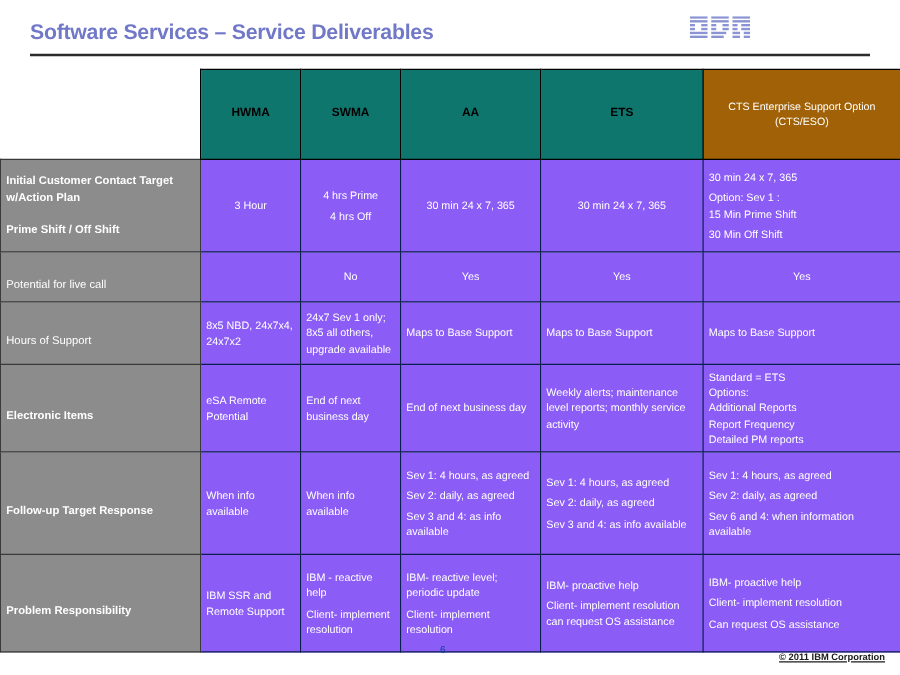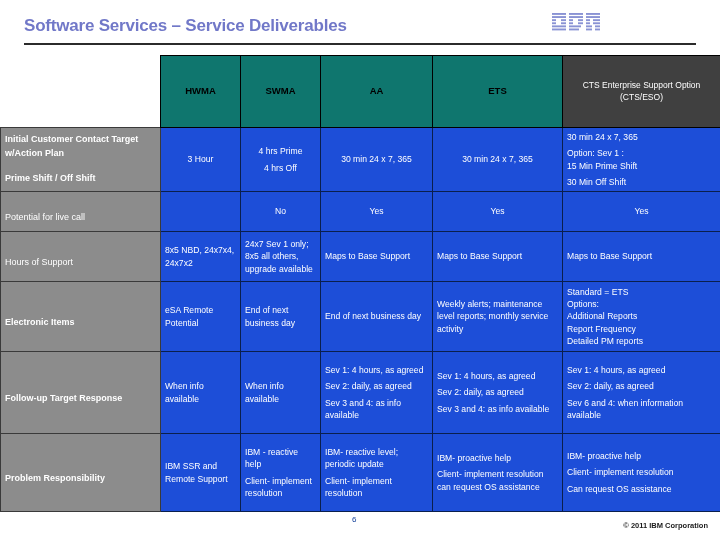--- a/index.html
+++ b/index.html
@@ -75,21 +75,21 @@
     background: #0f766e;
     color: #000000;
     font-size: 9.5px;
     font-weight: bold;
     text-align: center;
     border: 1.6px solid #000000;
     height: 72px;
     line-height: 1.35;
   }
   .col-header.highlight {
-    background: #404040;
+    background: #a16207;
     color: #ffffff;
     font-weight: normal;
     font-size: 8.5px;
   }
 
   
   .row-label {
     background: #8c8c8c;
     color: #ffffff;
     font-size: 9px;
@@ -104,21 +104,21 @@
     text-align: left;
     padding-left: 7px;
   }
   .row-label p {
     margin: 0 0 3px 0;
   }
   .row-label p:last-child { margin-bottom: 0; margin-top: 12px; }
 
   
   .data-cell {
-    background: #1d4ed8;
+    background: #8b5cf6;
     color: #ffffff;
     font-size: 8.6px;
     border: 1.2px solid #0a1f4d;
     line-height: 1.4;
     text-align: left;
   }
   .data-cell.center {
     text-align: center;
   }
   .data-cell p {
@@ -136,20 +136,21 @@
     color: #123f99;
   }
   #copyright {
     position: absolute;
     right: 12px;
     top: 521px;
     font-size: 7.5px;
     font-weight: bold;
     color: #1b1b1b;
     white-space: nowrap;
+    text-decoration: underline;
   }
 </style>
 </head>
 <body>
 
 <div id="slide-header">
   <div id="slide-title">Software Services – Service Deliverables</div>
   <div id="header-rule"></div>
   <div id="ibm-logo">
     <svg width="48" height="20" viewBox="0 0 48 20" aria-hidden="true">
@@ -198,21 +199,21 @@
     <tr>
       <th class="corner-cell"></th>
       <th class="col-header">HWMA</th>
       <th class="col-header">SWMA</th>
       <th class="col-header">AA</th>
       <th class="col-header">ETS</th>
       <th class="col-header highlight">CTS Enterprise Support Option (CTS/ESO)</th>
     </tr>
   </thead>
   <tbody id="table-body">
-      <tr style="height: 64px;">
+      <tr style="height: 74px;">
         <td class="row-label left-align">
           <p>Initial Customer Contact Target w/Action Plan</p>
           <p>Prime Shift / Off Shift</p>
         </td>
         <td class="data-cell center">
           <p>3 Hour</p>
         </td>
         <td class="data-cell center">
           <p>4 hrs Prime</p>
           <p>4 hrs Off</p>

